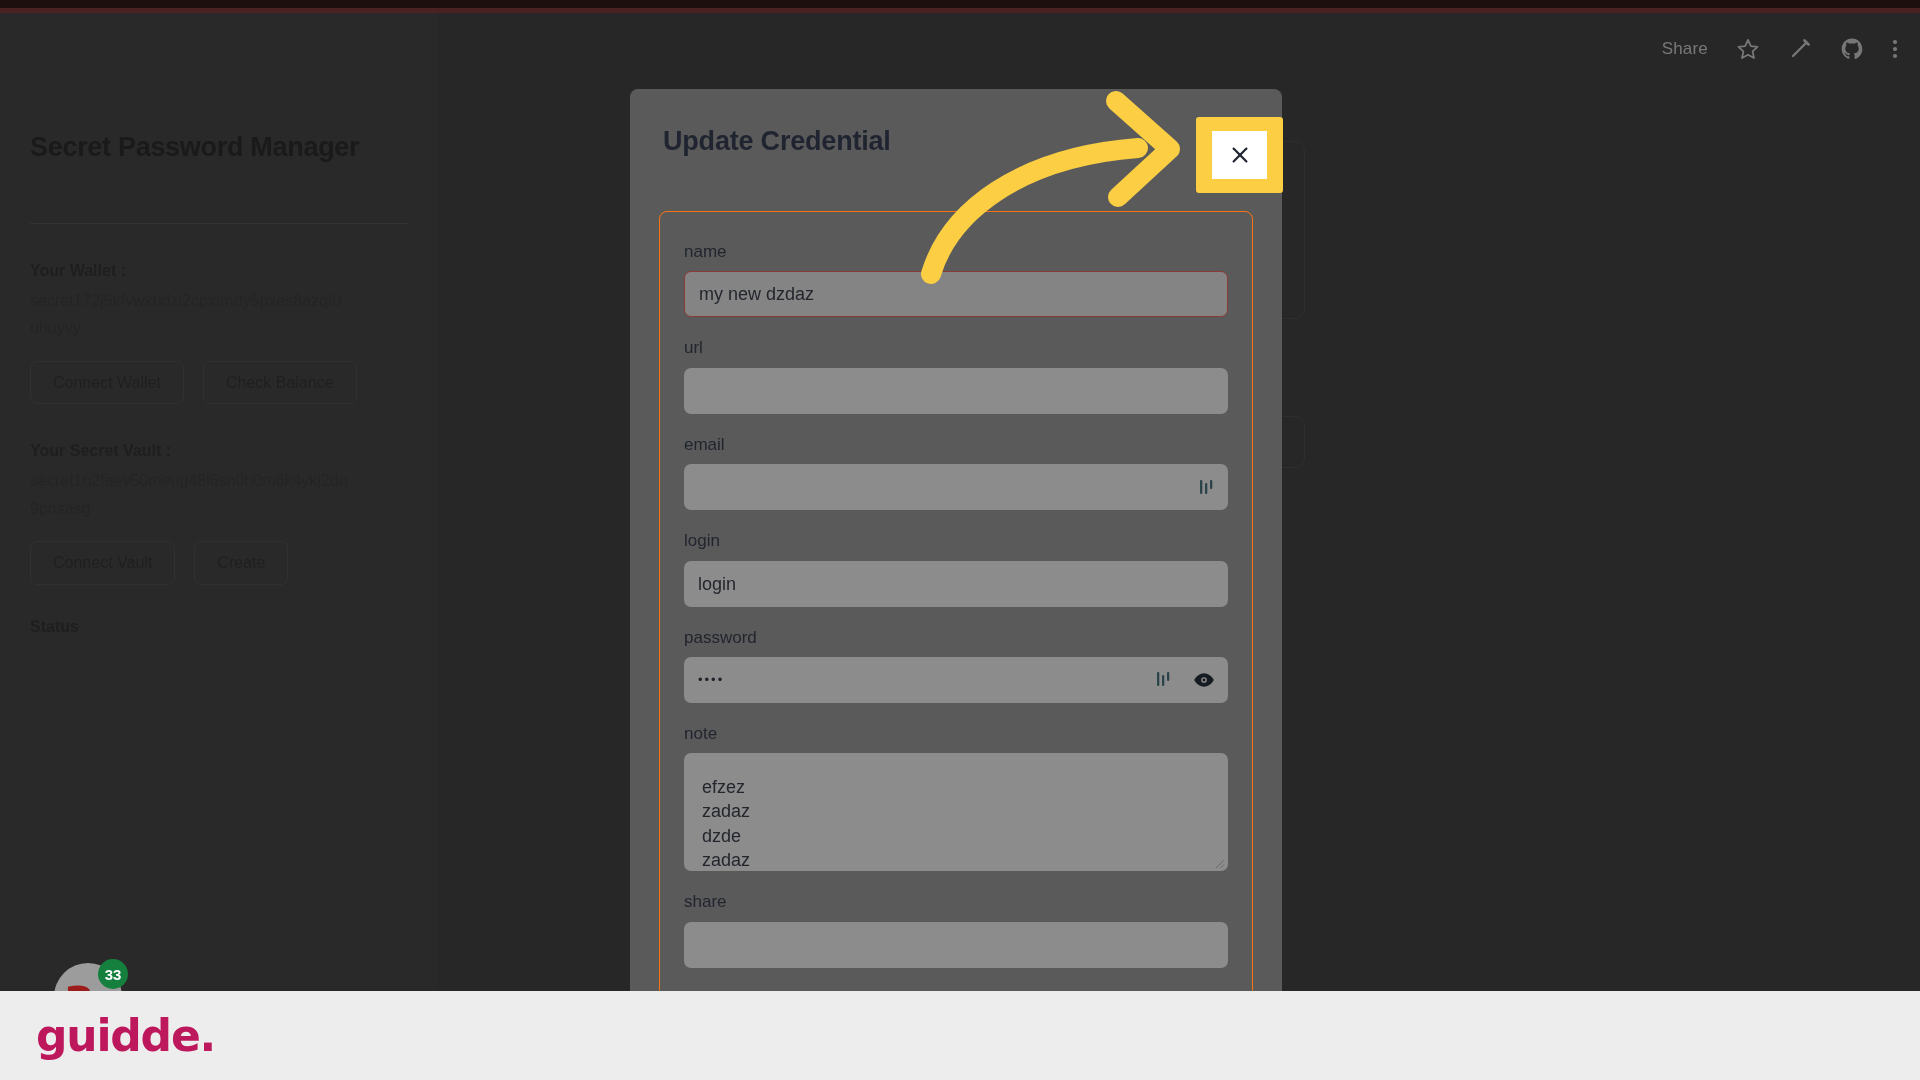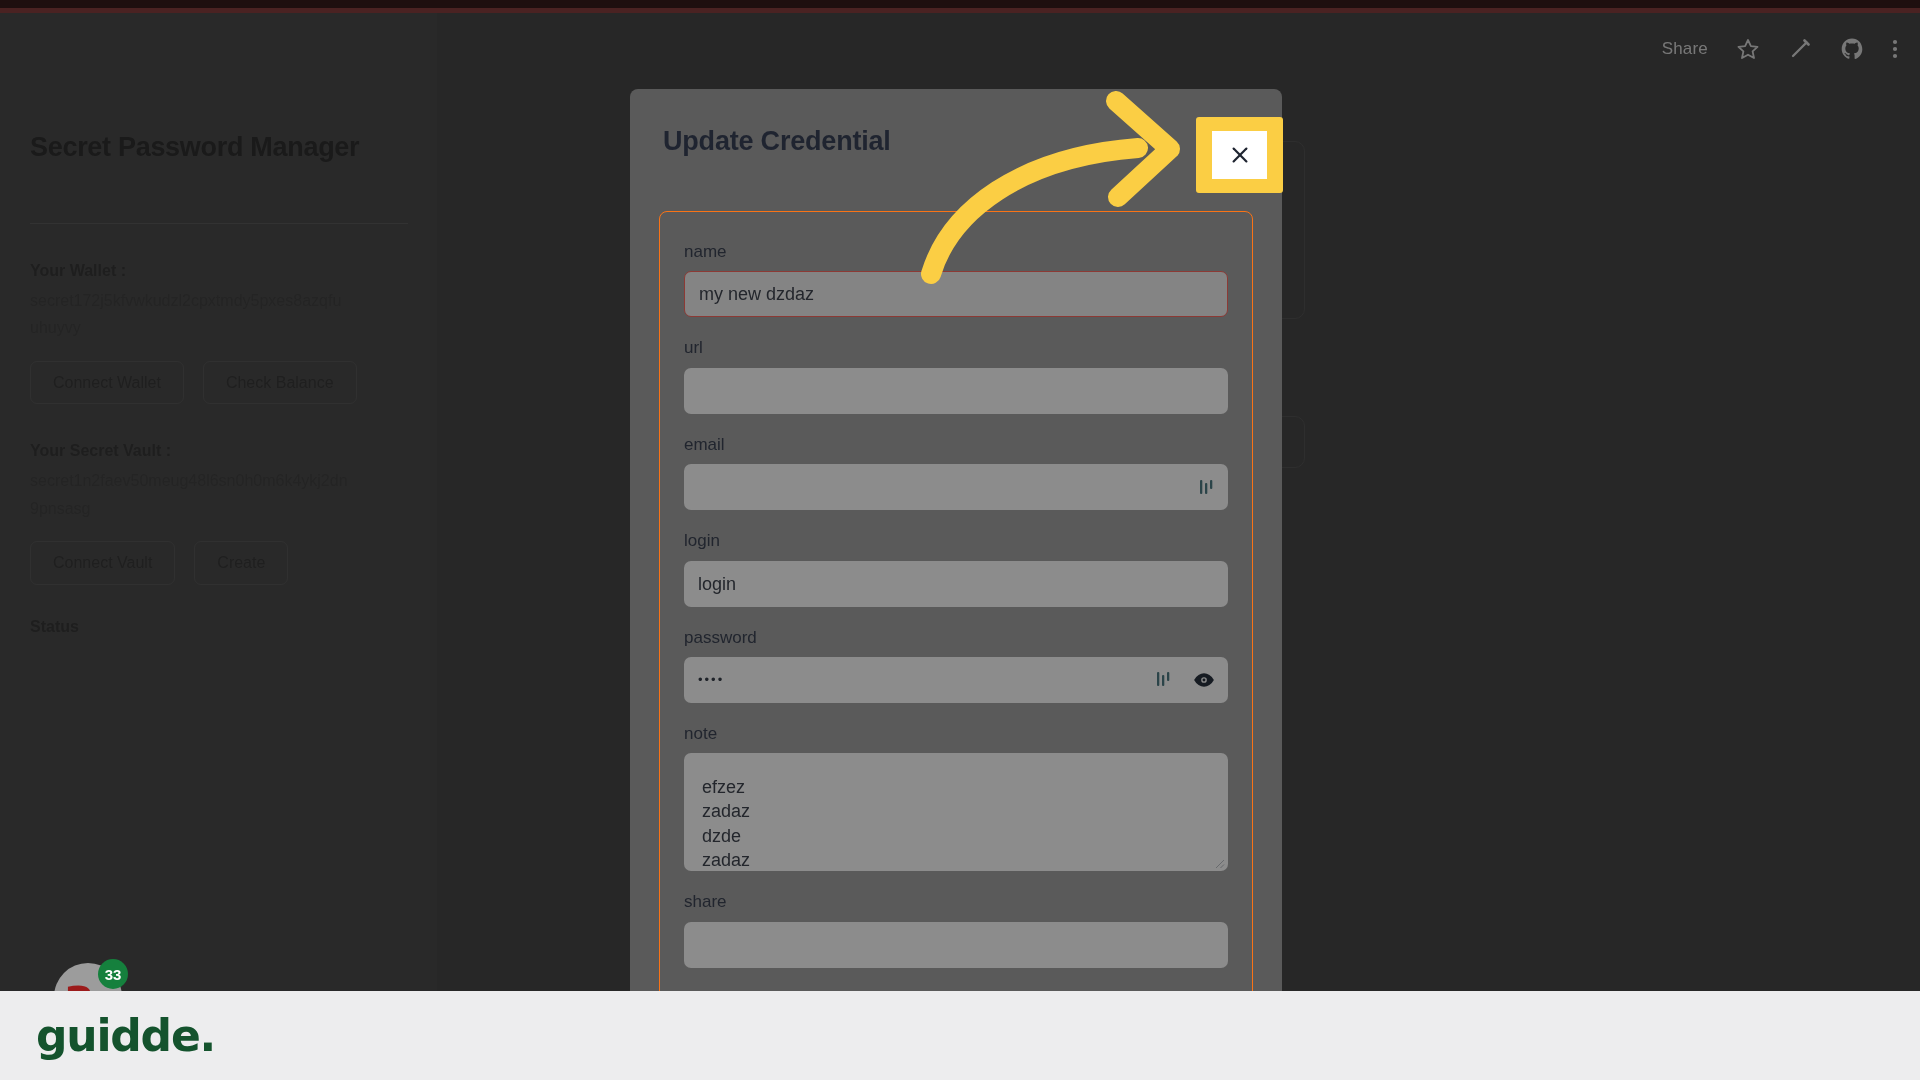--- a/index.html
+++ b/index.html
@@ -215,21 +215,21 @@
   
   .footer {
     position: absolute; left: 0; top: 991px;
     width: 1920px; height: 89px;
     background: #ededee;
     display: flex; align-items: center;
     justify-content: space-between;
     padding: 0 52px 0 36px;
   }
   .footer-logo {
-    font-size: 44px; font-weight: 700; color: #14532d;
+    font-size: 44px; font-weight: 700; color: #be185d;
     letter-spacing: -1.2px;
     font-family: "DejaVu Sans", sans-serif;
     text-align: right;
   }
   .footer-text {
     font-size: 36px; color: #6e7275; letter-spacing: -.4px;
   }
 </style>
 </head>
 <body>

